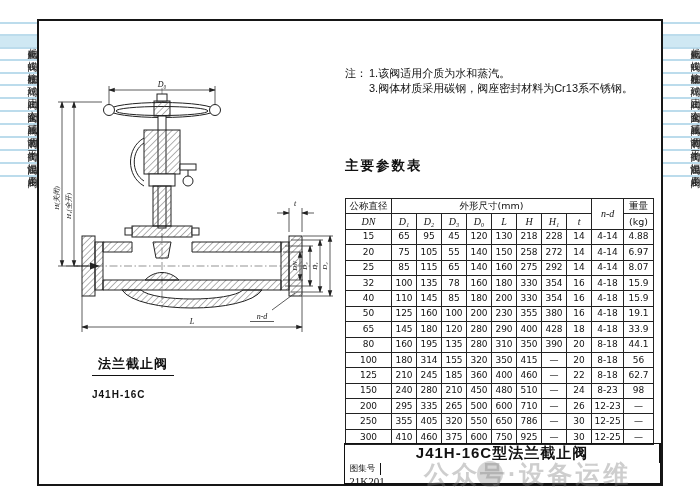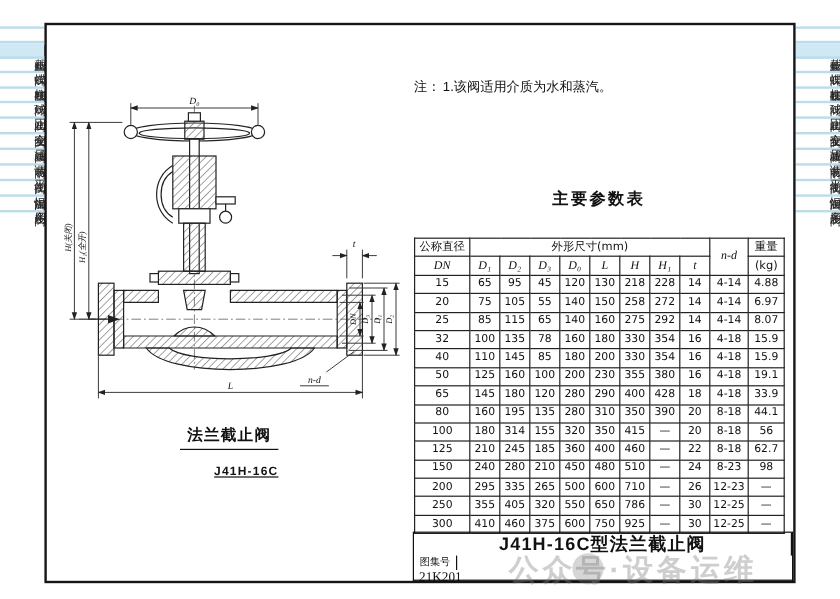--- a/index.html
+++ b/index.html
@@ -23,29 +23,29 @@
   
   .frame{position:absolute;left:37px;top:19px;width:626px;height:467px;
     border:2px solid #161616;box-sizing:border-box;background:transparent;}
   
   .valve-svg{position:absolute;left:50px;top:80px;width:290px;height:268px;}
   .ln{stroke:#222;stroke-width:1;}
   .cl{stroke:#666;stroke-width:.7;stroke-dasharray:8 2.5 1.5 2.5;fill:none;}
   .dim{stroke:#333;stroke-width:.8;fill:none;}
   .dlab{font-family:"Liberation Serif","DejaVu Serif",serif;font-style:italic;font-size:8px;fill:#111;}
   .dlab.small{font-size:7px;}
-  .caption{position:absolute;left:92px;top:354px;width:140px;text-align:right;text-decoration:underline;}
+  .caption{position:absolute;left:92px;top:354px;width:140px;text-align:left;}
   .caption .cap1{display:inline-block;font-size:13px;font-weight:600;letter-spacing:1px;
      border-bottom:1.5px solid #111;padding:0 6px 2px 6px;}
   .caption .cap2{font-size:10px;font-weight:600;letter-spacing:1px;margin-top:13px;}
   
   .notes{position:absolute;left:345px;top:66px;width:315px;display:flex;font-size:11px;line-height:15px;}
   .notes .nlabel{flex:0 0 24px;}
   
-  .tbl-title{position:absolute;left:345px;top:157px;width:308px;text-align:center;
+  .tbl-title{position:absolute;left:345px;top:157px;width:308px;text-align:left;
      font-size:13.5px;font-weight:bold;letter-spacing:2px;}
   .params{position:absolute;left:345px;top:176px;border-collapse:collapse;table-layout:fixed;width:308px;margin-top:22px;}
   .params th,.params td{
      border:1px solid #222;text-align:center;vertical-align:middle;
      font-size:9px;height:14.4px;line-height:1;padding:0;overflow:hidden;
      font-family:"DejaVu Sans",sans-serif;}
   .params th{font-weight:normal;font-size:9.5px;}
   .params th.ital{font-family:"Liberation Serif","DejaVu Serif",serif;font-style:italic;font-size:10px;}
   
   .titleblock{position:absolute;left:344px;top:443px;width:317px;height:42px;
@@ -212,20 +212,21 @@
 
 <div class="caption">
   <div><span class="cap1">法兰截止阀</span></div>
   <div class="cap2">J41H-16C</div>
 </div>
 
 <div class="notes">
   <div class="nlabel">注：</div>
   <div>
     <div>1.该阀适用介质为水和蒸汽。</div>
+    <div>3.阀体材质采用碳钢，阀座密封材料为Cr13系不锈钢。</div>
   </div>
 </div>
 
 <div class="tbl-title">主要参数表</div>
 <table class="params" id="params-table">
     <colgroup>
       <col style="width:46px">
       <col style="width:25px">
       <col style="width:25px">
       <col style="width:25px">

